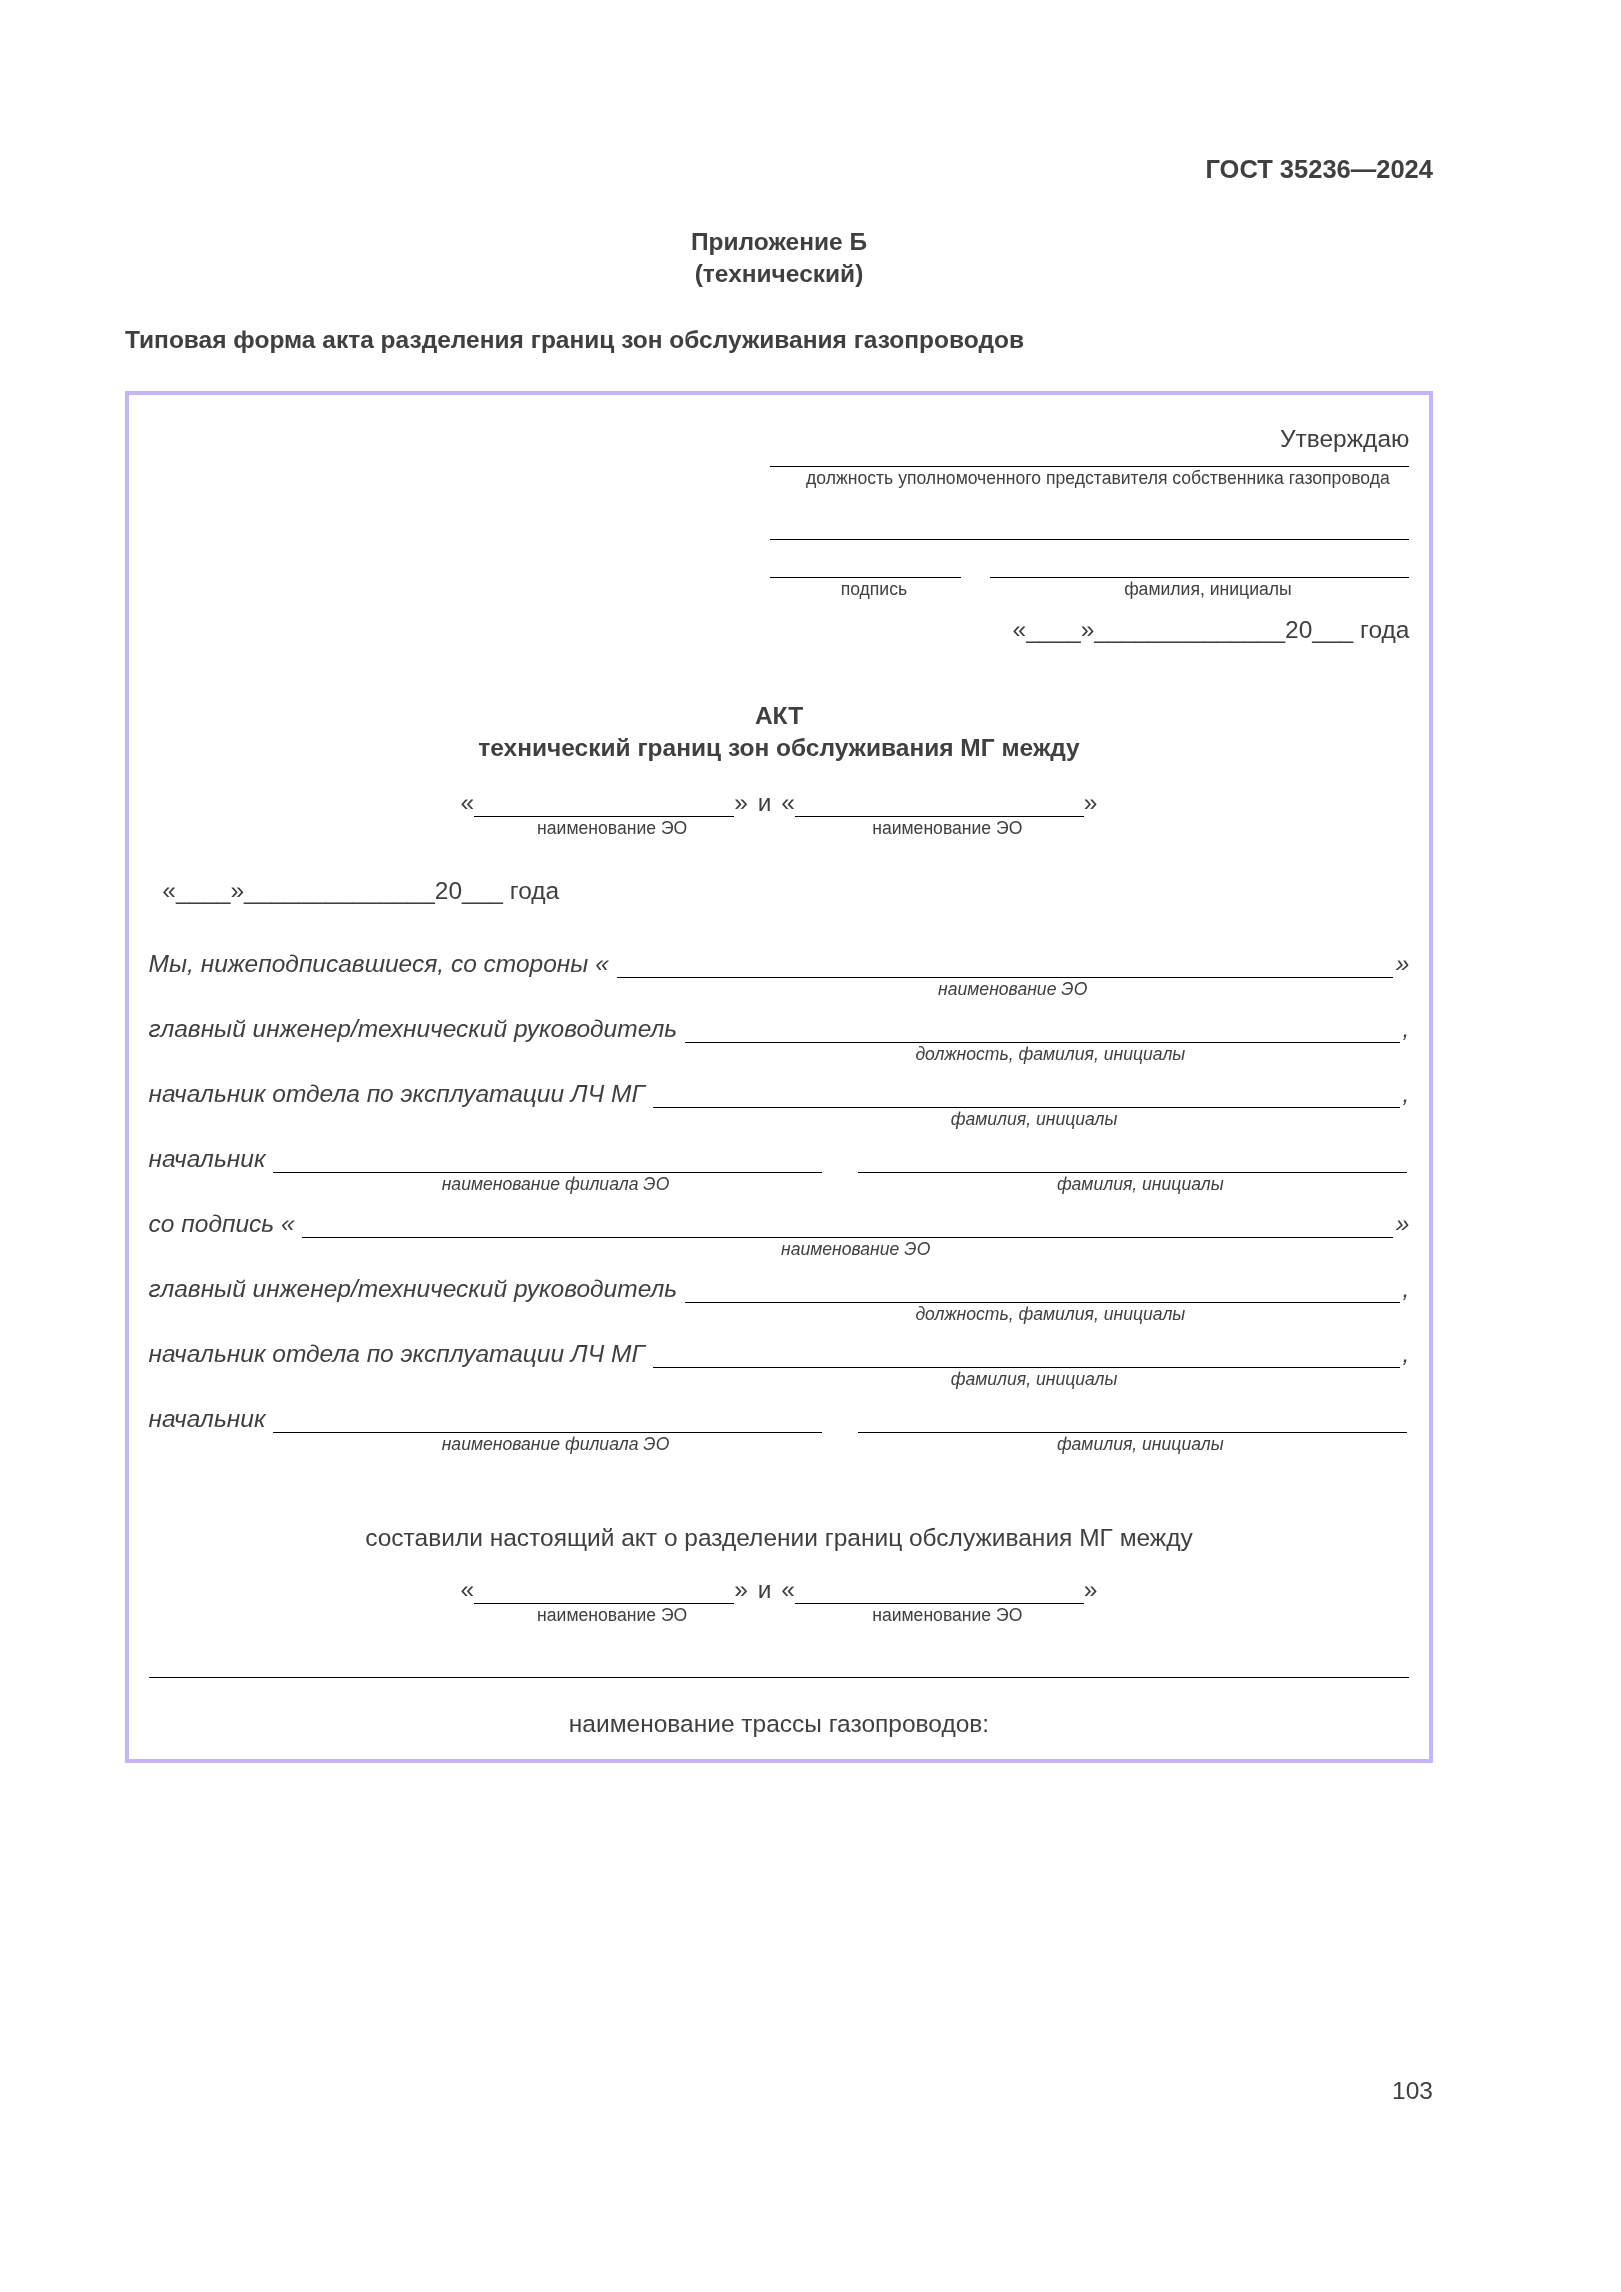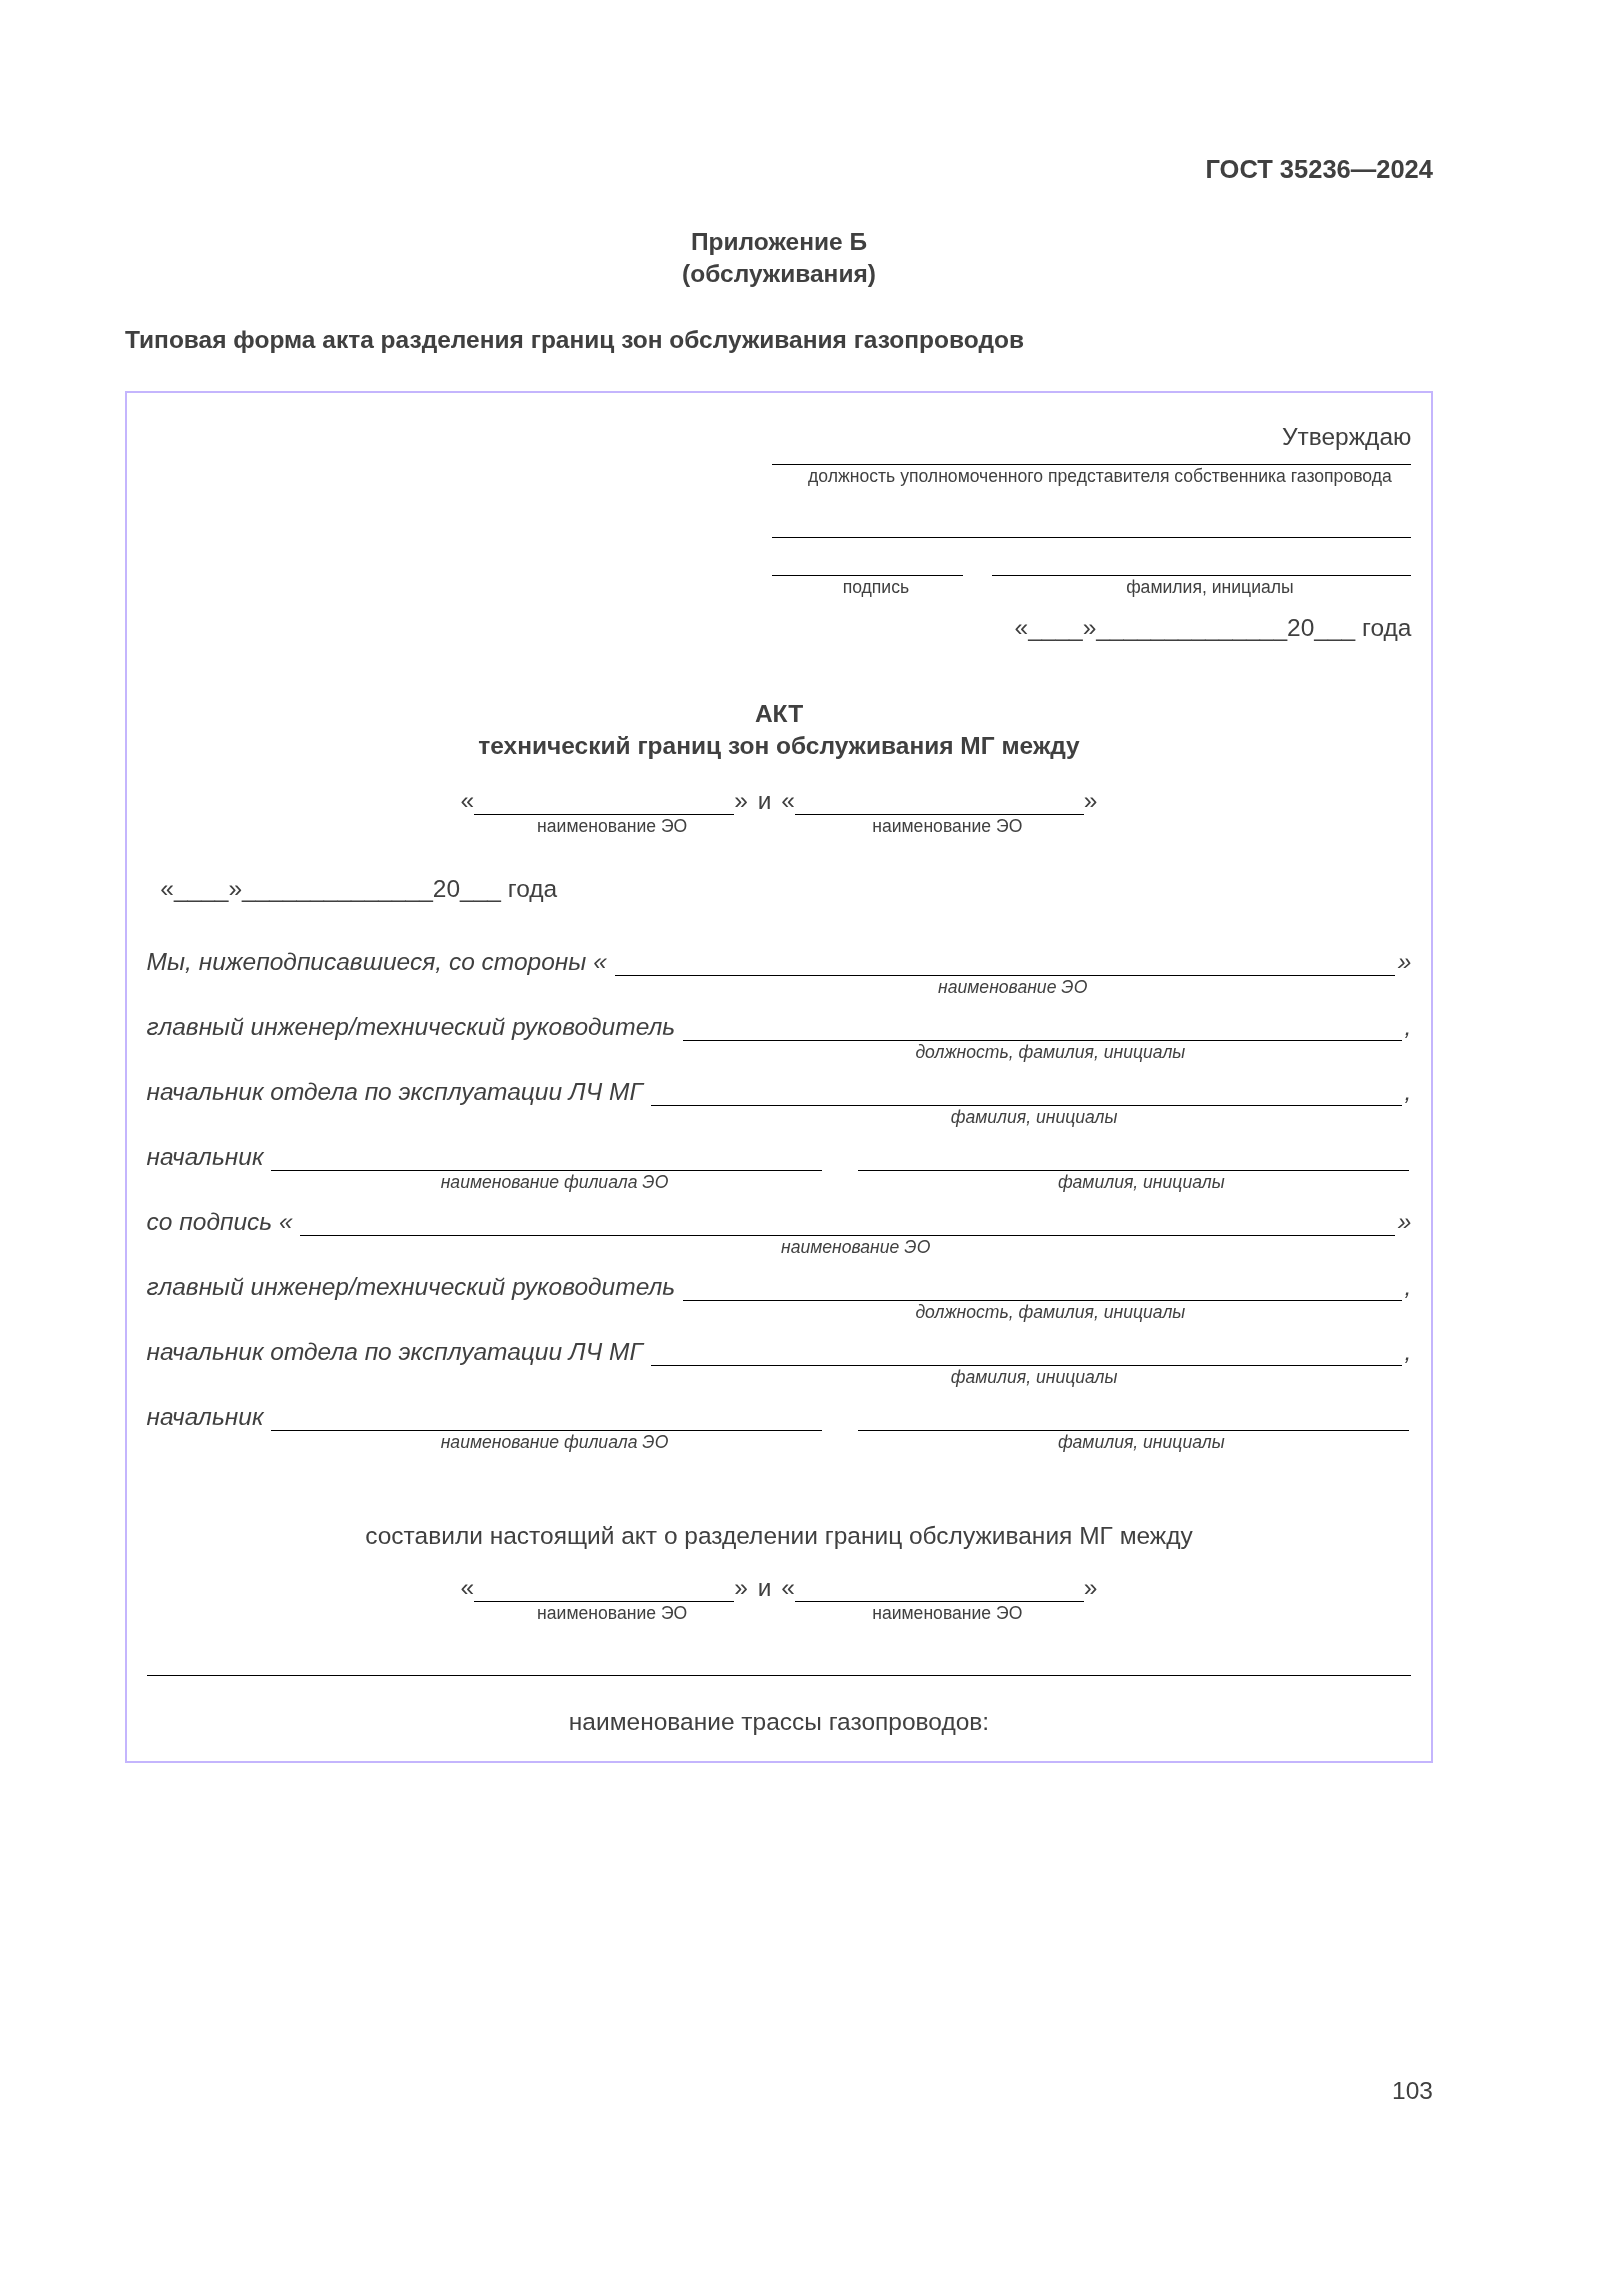--- a/index.html
+++ b/index.html
@@ -14,21 +14,21 @@
     overflow:hidden;
   }
   .content { position:absolute; left:125px; top:0; width:1308px; }
 
   .gost-header { margin-top:155px; text-align:right; font-weight:bold; font-size:25.5px; line-height:29px; }
   .appendix { margin-top:42px; text-align:center; font-weight:bold; line-height:32px; }
   .doc-title { margin-top:34px; text-align:left; font-weight:bold; line-height:32px; }
 
   .form-box {
     margin-top:35px;
-    border:2px solid #c4b5fd;
+    border:4px solid #c4b5fd;
     height:1372px;
     padding:21.6px 19.6px 0 19.6px;
   }
 
   
   .approve { width:639px; margin-left:auto; }
   .approve-label { margin-top:7.8px; text-align:right; line-height:29px; }
   .a-blank { position:relative; height:13.7px; border-bottom:1.5px solid #000; }
   .a-blank.first { margin-top:0; }
   .a-blank.second { margin-top:59px; }
@@ -77,21 +77,21 @@
 </head>
 <body>
 
 <div class="page">
   <div class="content">
 
     <div class="gost-header">ГОСТ 35236—2024</div>
 
     <div class="appendix">
       <div>Приложение Б</div>
-      <div>(обслуживания)</div>
+      <div>(технический)</div>
     </div>
 
     <div class="doc-title">Типовая форма акта разделения границ зон обслуживания газопроводов</div>
 
     <div class="form-box">
 
       <div class="approve">
         <div class="approve-label">Утверждаю</div>
         <div class="a-blank first">
           <span class="caption">должность уполномоченного представителя собственника газопровода</span>

